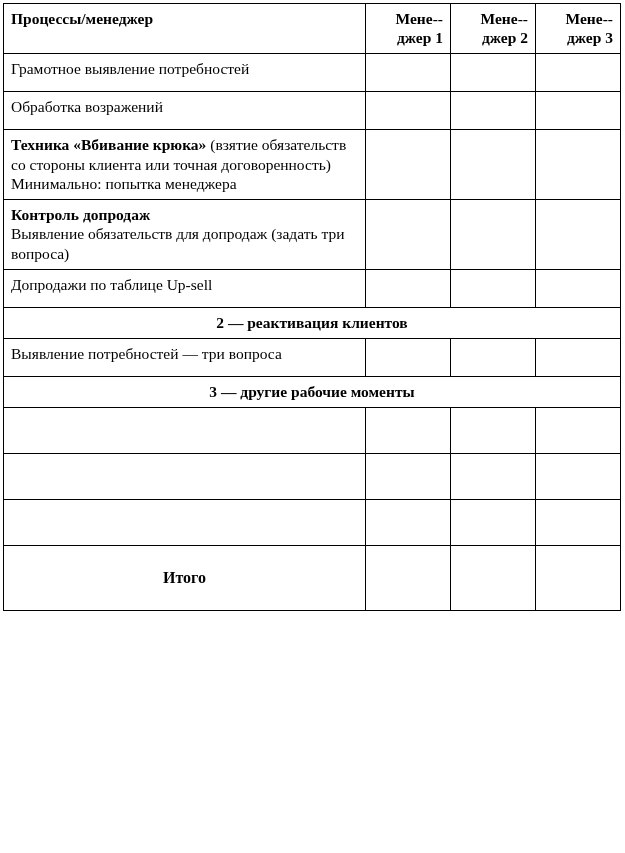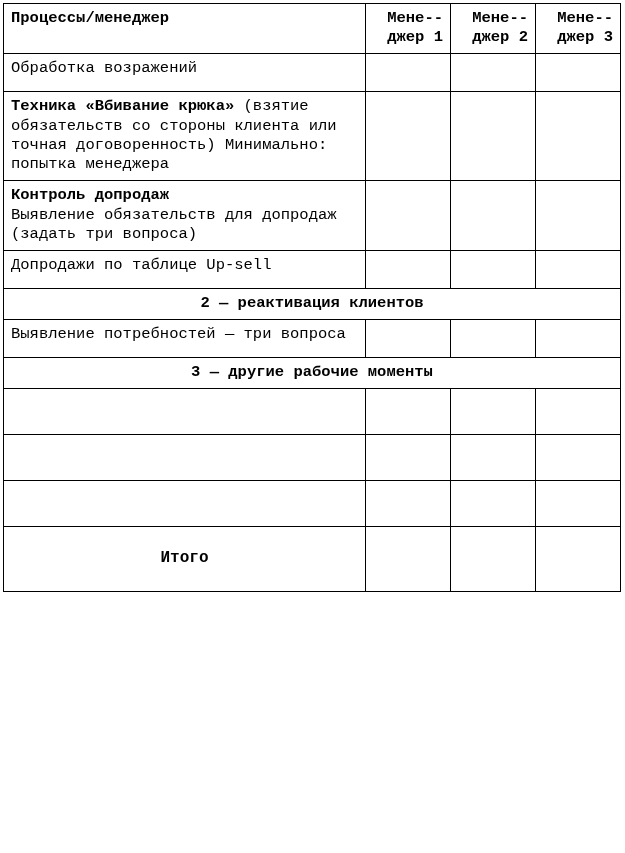--- a/index.html
+++ b/index.html
@@ -18,21 +18,20 @@
     width: 625px;
     height: 853px;
     box-sizing: border-box;
     position: relative;
   }
   table.grid {
     border-collapse: collapse;
     width: 617px;
     margin: 3px 0 4px 3px;
     table-layout: fixed;
-    font-family: Liberation Mono, monospace;
   }
   table.grid td {
     border: 1px solid #000000;
     vertical-align: top;
     padding: 5px 7px 6px 7px;
     font-size: 15.5px;
     line-height: 1.24;
   }
   
   col.c-proc { width: 362px; }
@@ -88,20 +87,26 @@
 
       <tr class="hdr">
         <td class="proc">Процессы/менеджер</td>
         <td class="mgr">Мене-­джер 1</td>
         <td class="mgr">Мене-­джер 2</td>
         <td class="mgr">Мене-­джер 3</td>
       </tr>
 
 
 
+      <tr>
+        <td class="proc">Грамотное выявление потребностей</td>
+        <td class="cell-empty"></td>
+        <td class="cell-empty"></td>
+        <td class="cell-empty"></td>
+      </tr>
 
 
       <tr>
         <td class="proc">Обработка возражений</td>
         <td class="cell-empty"></td>
         <td class="cell-empty"></td>
         <td class="cell-empty"></td>
       </tr>
 
       <tr>

